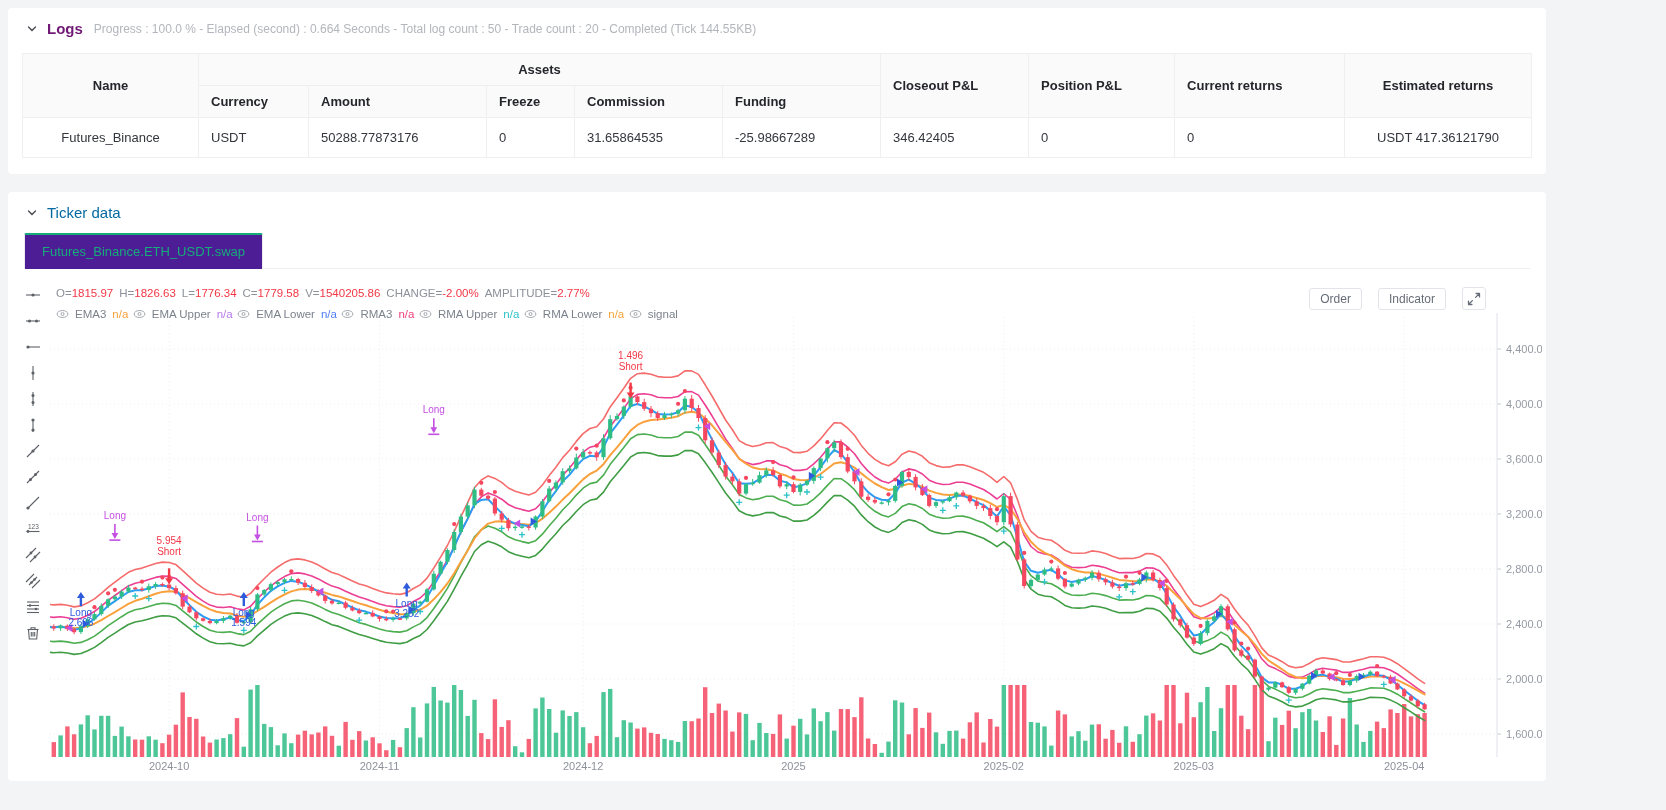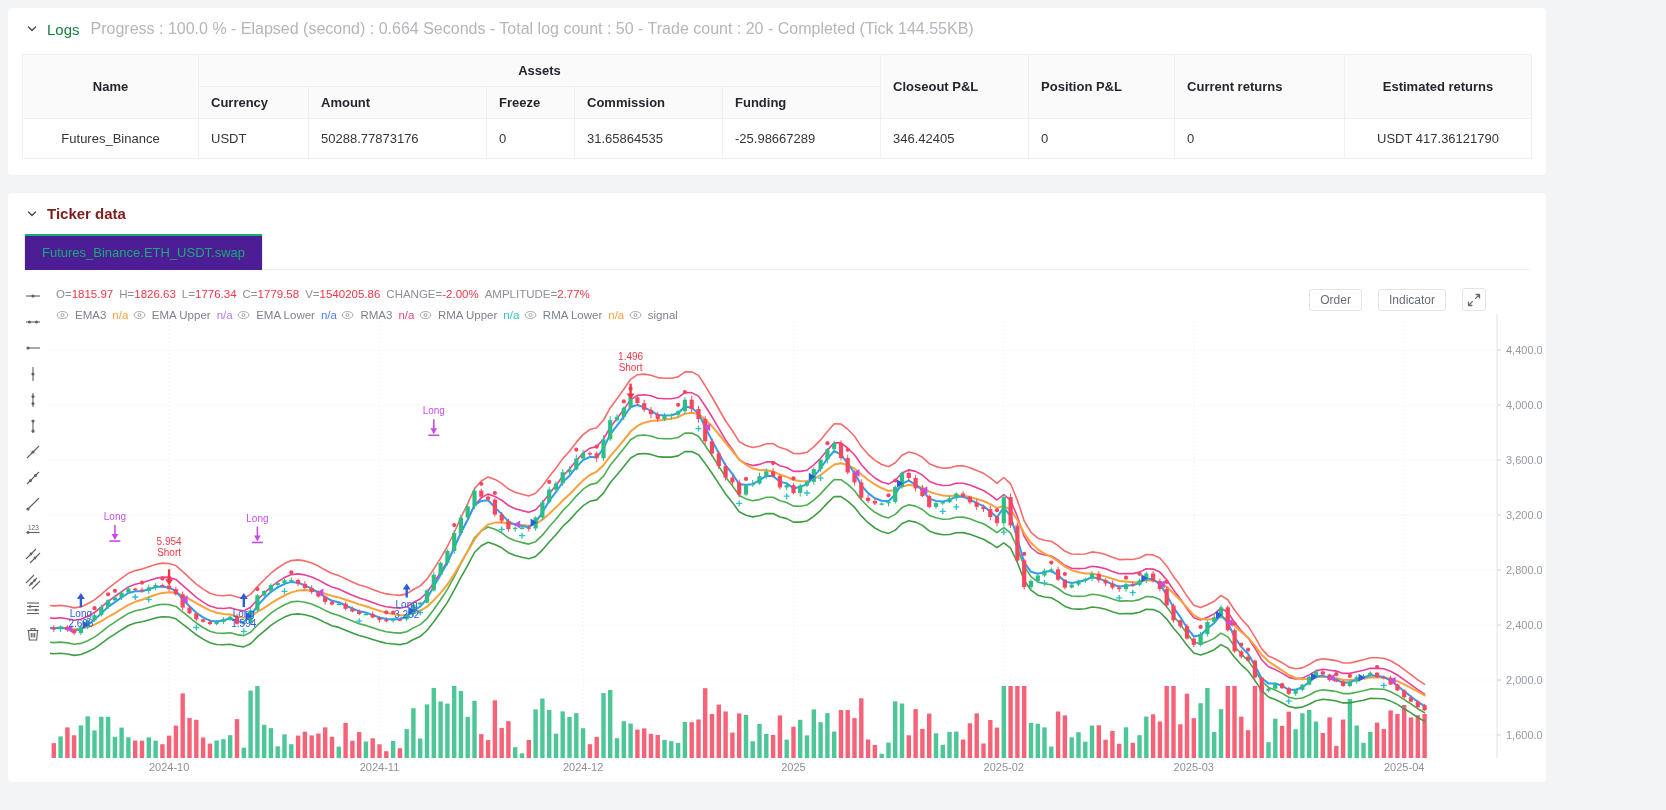--- a/index.html
+++ b/index.html
@@ -2,23 +2,23 @@
 <html><head>
 <meta charset="utf-8">
 <style>
   html,body{margin:0;padding:0;}
   body{width:1666px;height:810px;background:#f3f4f6;font-family:"Liberation Sans",sans-serif;overflow:hidden;}
   .card{background:#fff;border-radius:4px;margin-left:8px;width:1538px;box-sizing:border-box;}
   .card.logs{margin-top:8px;padding:12px 14px 16px;}
   .card.chart-card{margin-top:18px;padding:12px 0 8px;}
   .panel-header{display:flex;align-items:center;gap:9px;padding-left:4px;}
   .chev{display:inline-flex;width:12px;height:12px;align-items:center;justify-content:center;cursor:pointer;}
-  .panel-title{font-size:15px;font-weight:400;color:#15803d;}
-  .panel-title.light{font-weight:700;color:#7f1d1d;}
-  .panel-summary{font-size:16px;color:#b3b6bc;margin-left:2px;}
+  .panel-title{font-size:15px;font-weight:700;color:#701a75;}
+  .panel-title.light{font-weight:400;color:#0369a1;}
+  .panel-summary{font-size:12px;color:#b3b6bc;margin-left:2px;}
   table.logs-table{border-collapse:collapse;margin-top:16px;width:100%;table-layout:fixed;}
   .logs-table th,.logs-table td{border:1px solid #efeff2;font-size:13px;padding:8px 12px;text-align:left;overflow:hidden;white-space:nowrap;}
   .logs-table thead th{background:#fafafa;font-weight:700;color:#24262b;}
   .logs-table td{color:#33363c;padding:12px 12px;}
   .logs-table .c{text-align:center;}
   
   .tabbar{margin:12px 16px 0;border-bottom:1px solid #eef0f3;display:flex;}
   .tab{border:1px solid #e9ebef;border-bottom:none;border-top:2px solid #17ab7a;padding:9px 17px 10px;font-size:13px;color:#17ab7a;background:#4c1d95;margin-bottom:-1px;border-radius:2px 2px 0 0;cursor:pointer;white-space:nowrap;}
   .tab-rest{flex:1;}
   .chart-wrap{display:flex;padding:4px 0 0 8px;}

